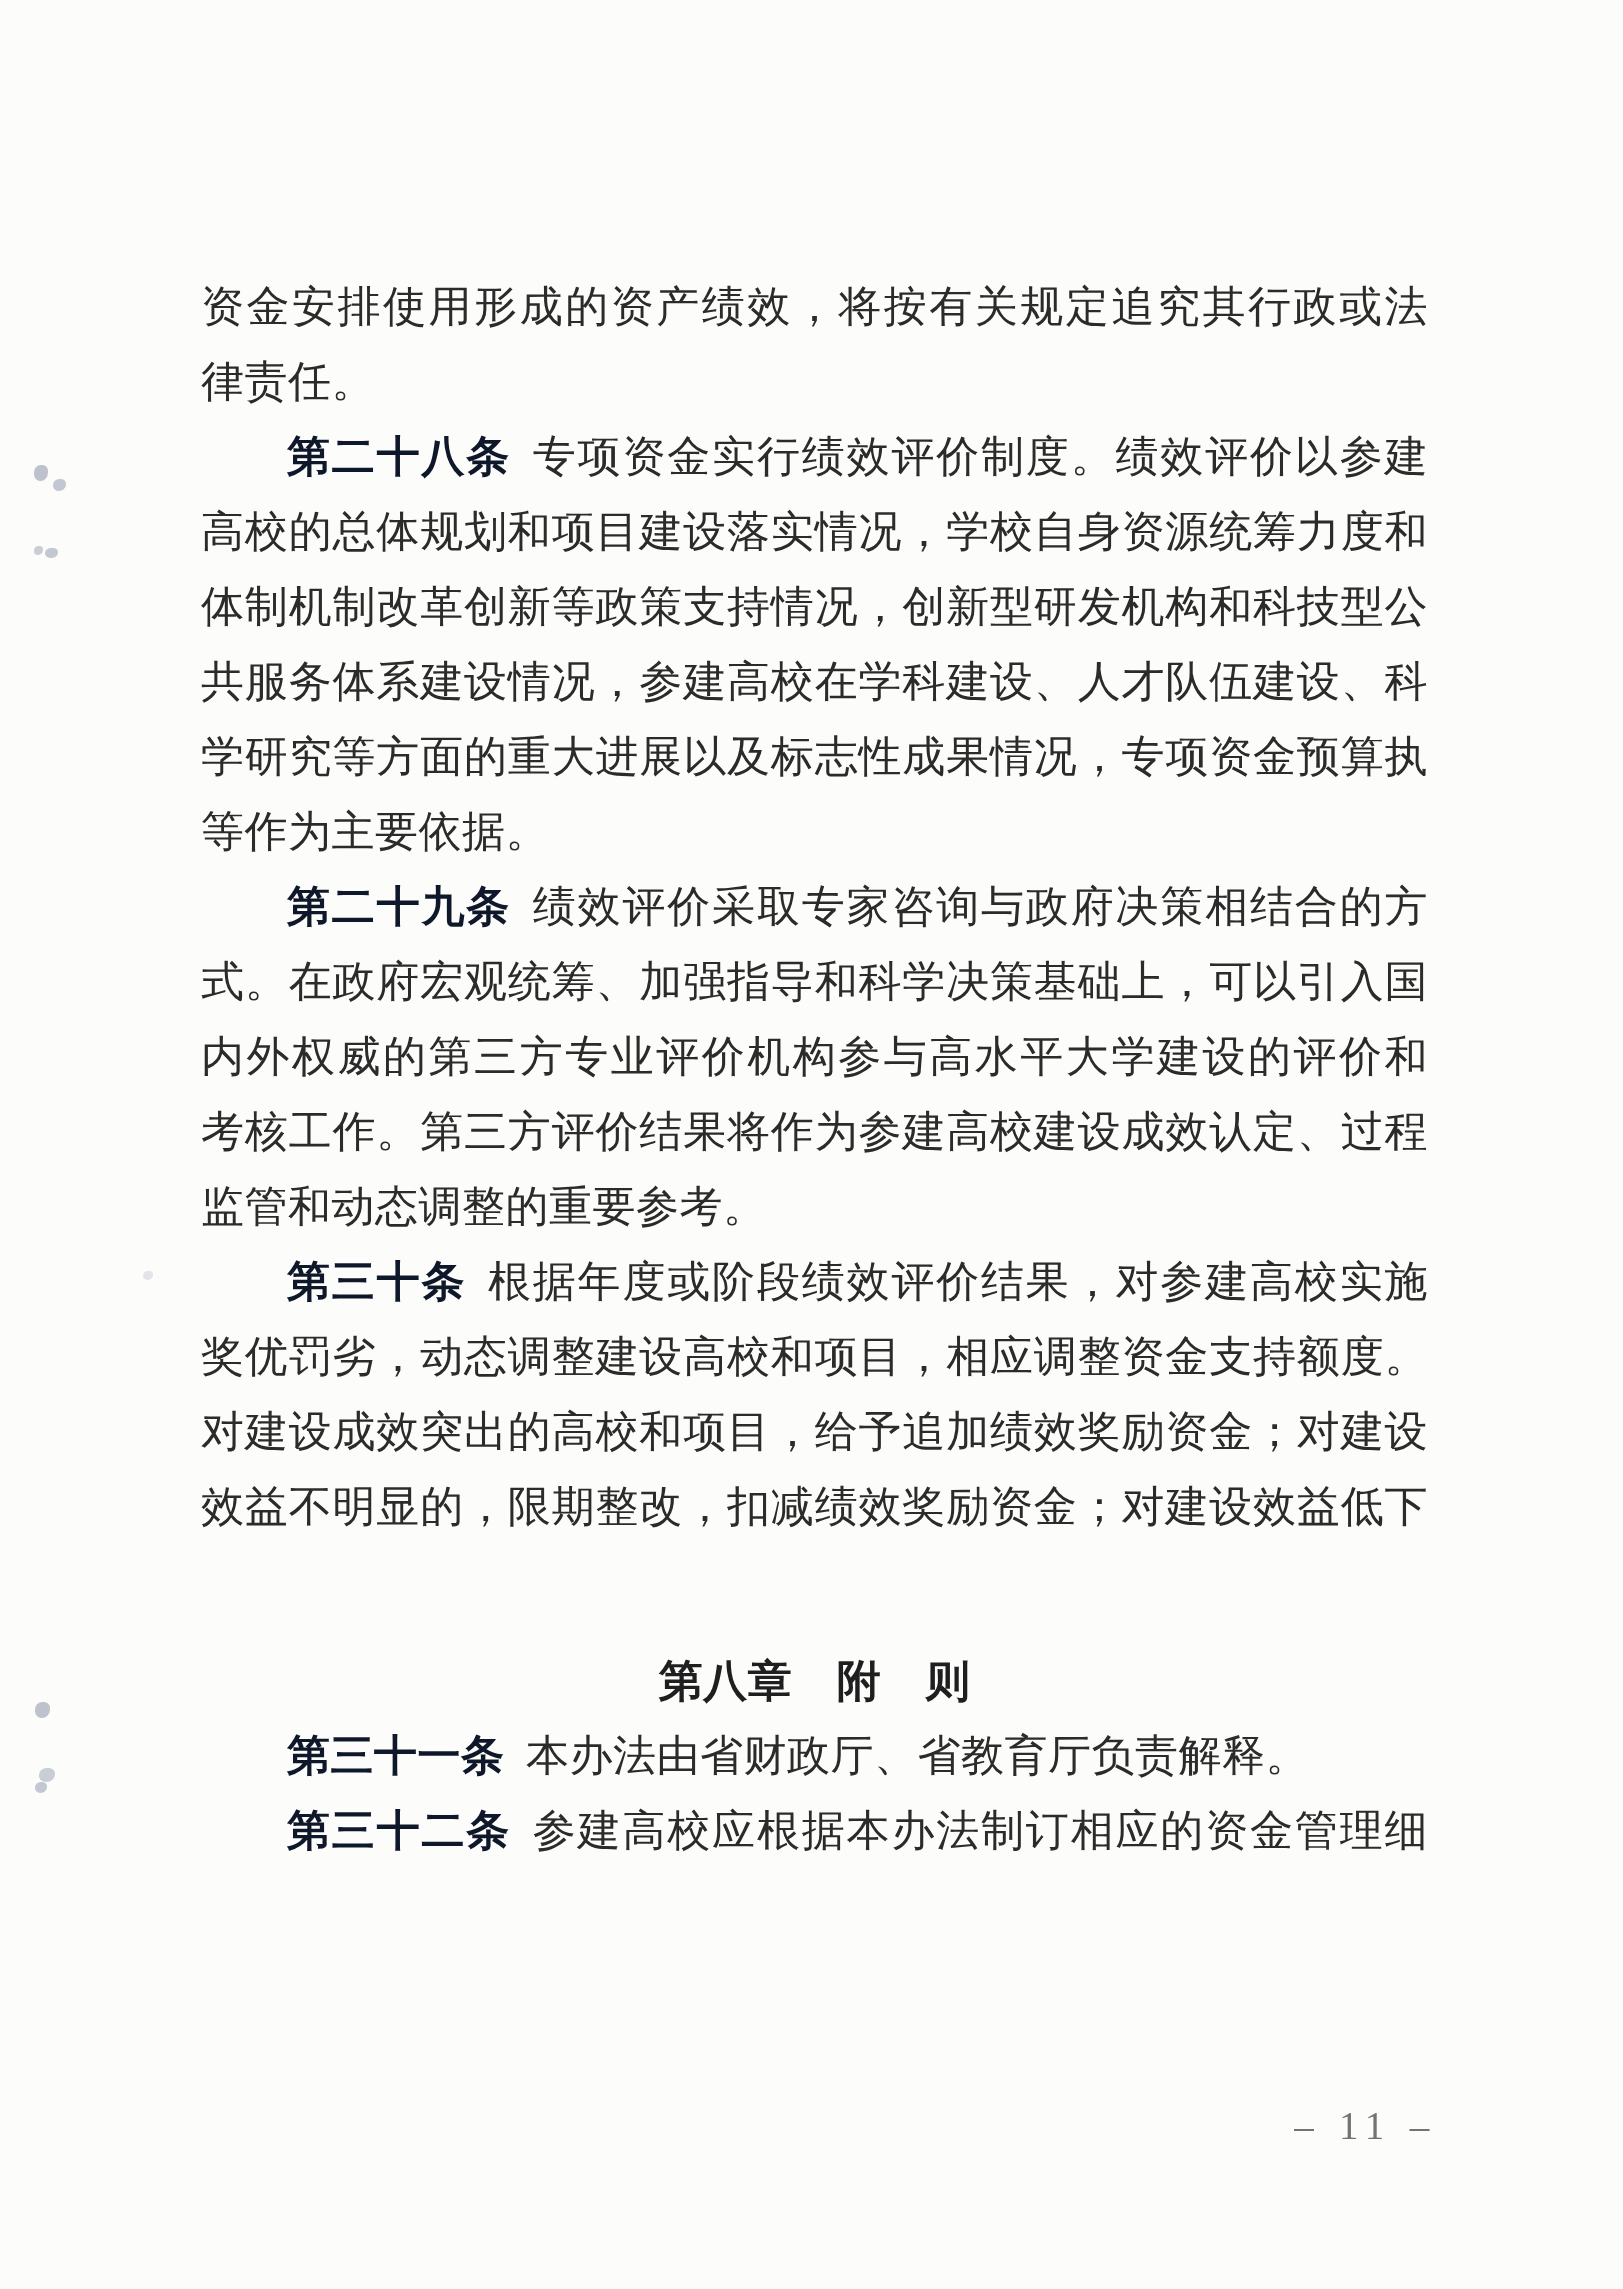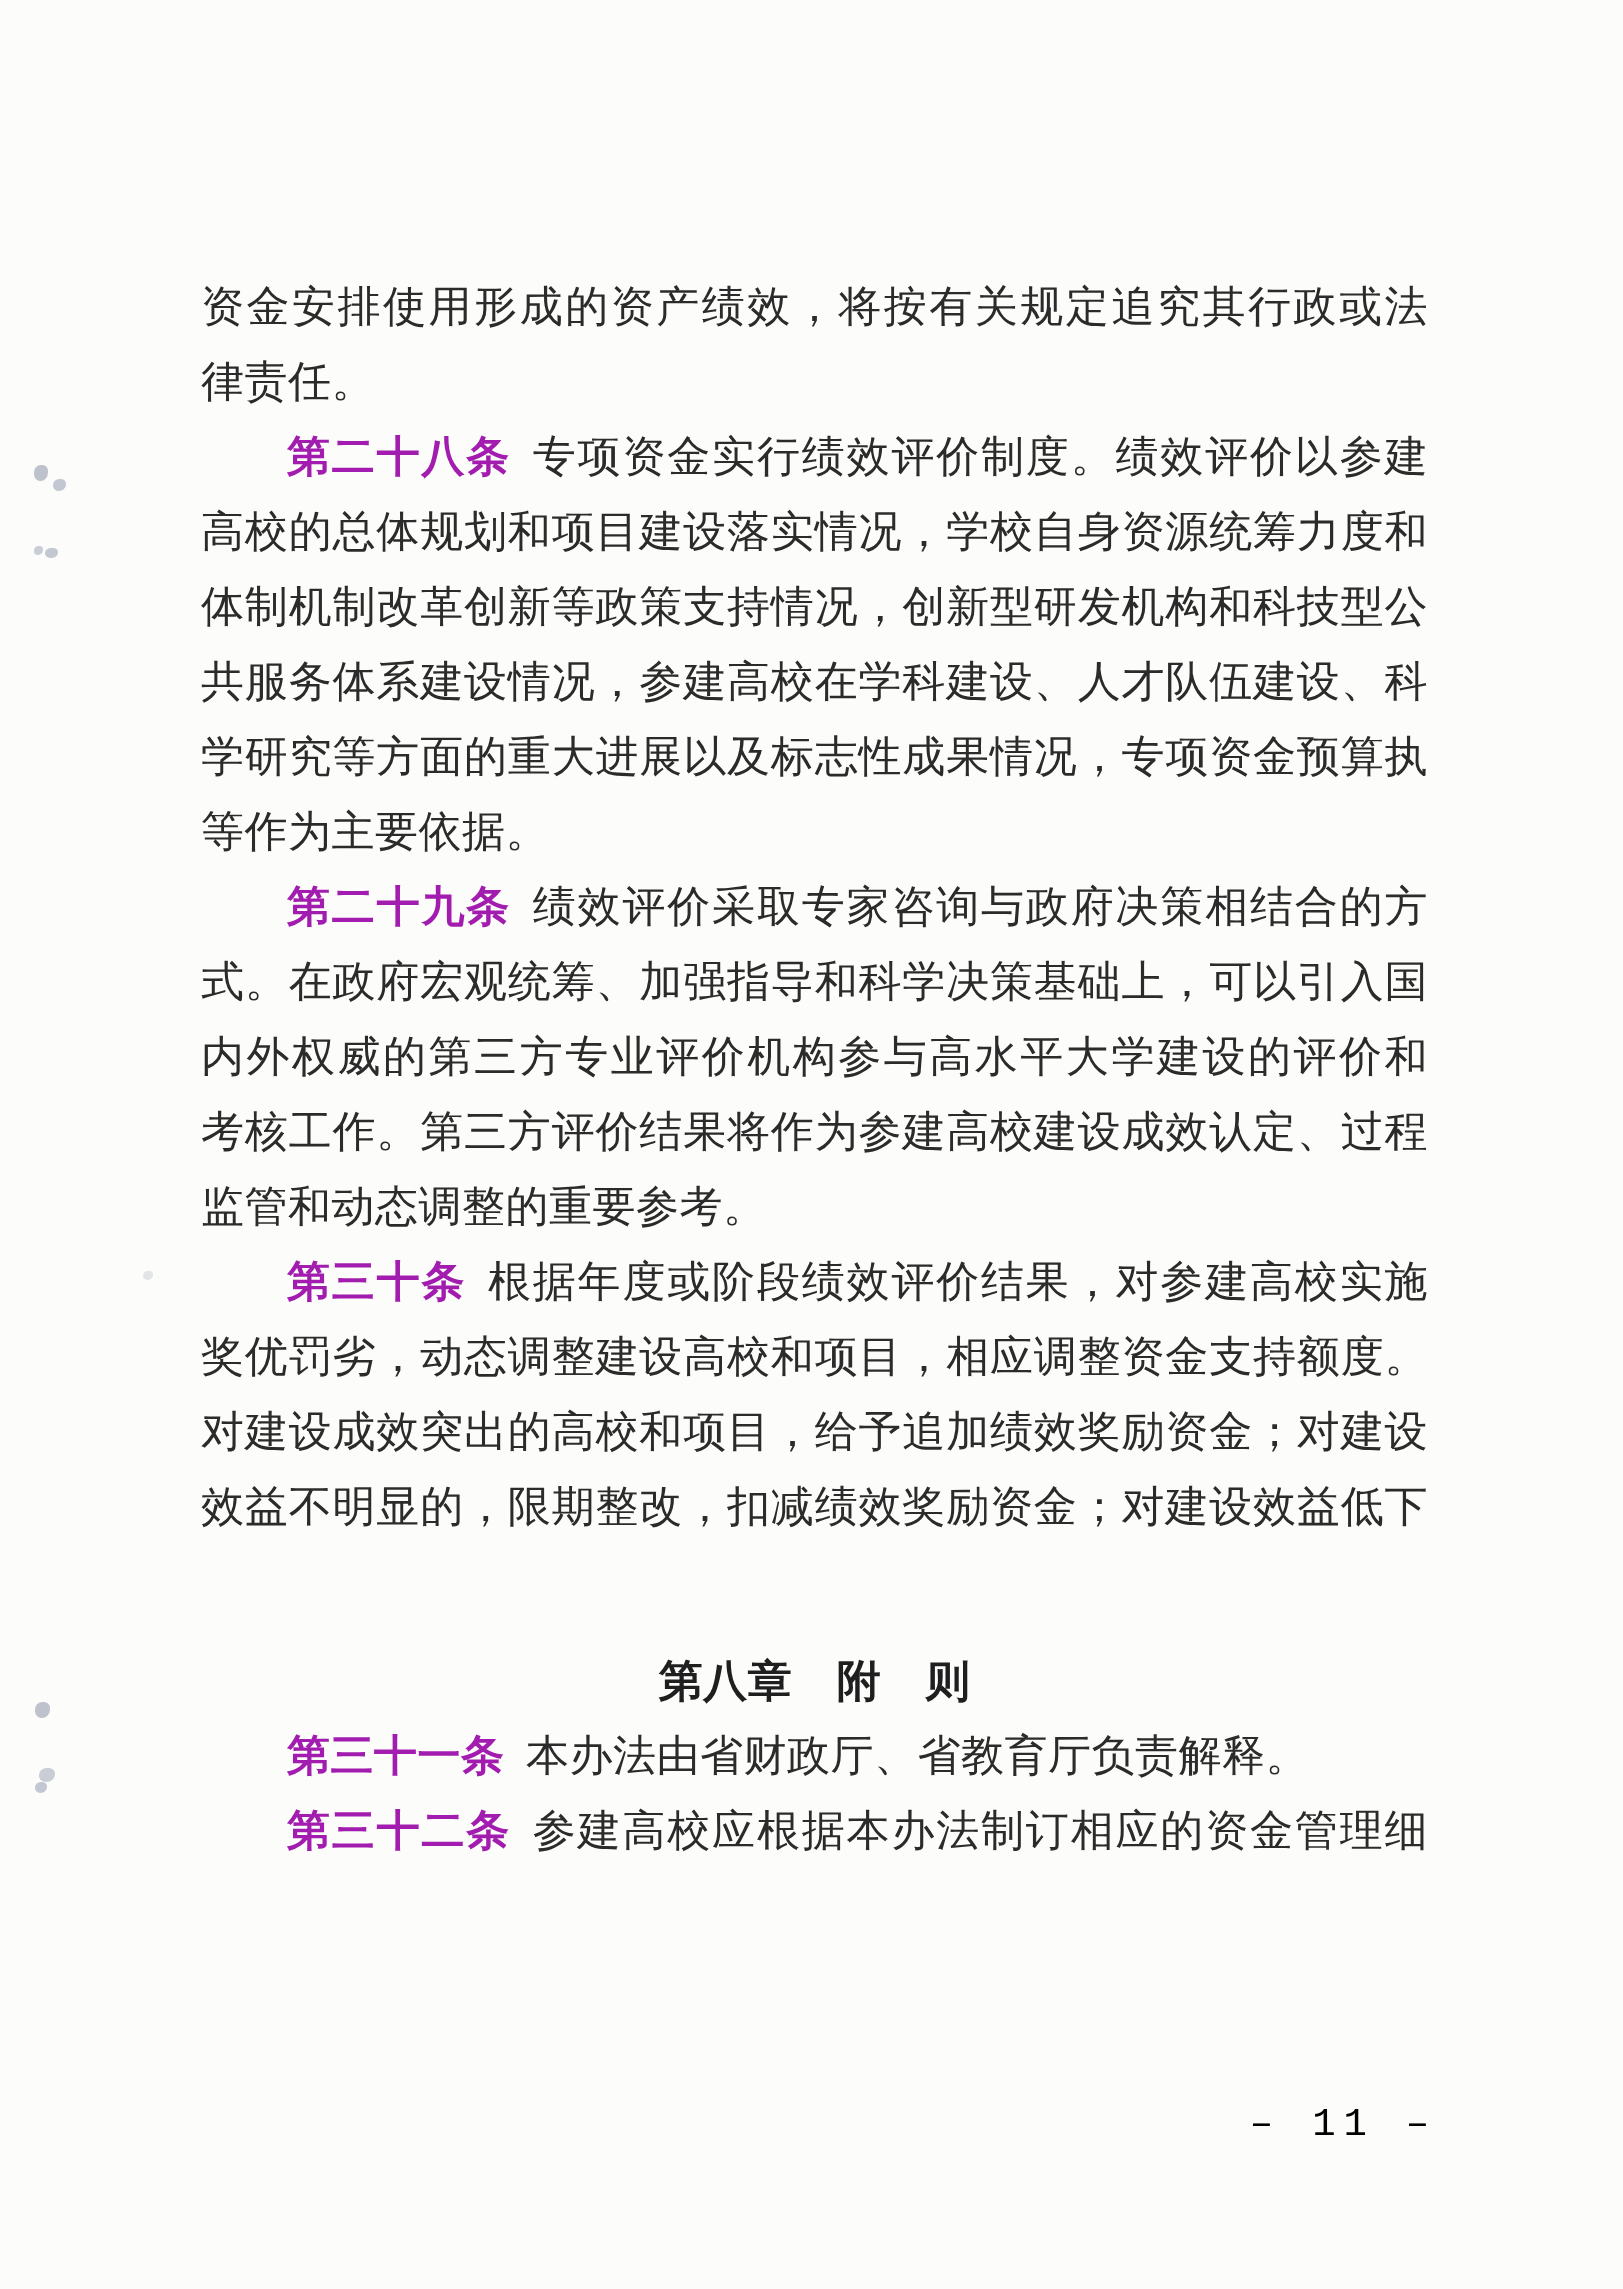--- a/index.html
+++ b/index.html
@@ -29,38 +29,37 @@
   .line.fill {
     white-space: normal;
     text-align: justify;
     text-align-last: justify;
   }
   .line.indent { padding-left: 86px; }
   .term {
     font-weight: bold;
     font-family: Liberation Mono, monospace;
     margin-right: 21.6px;
-    color: #a21caf;
+    color: #0f172a;
   }
   .line.heading {
     text-align: center;
     text-align-last: center;
     font-weight: bold;
     font-family: Liberation Sans, sans-serif;
     font-size: 44px;
     color: #1f1f1f;
   }
   .page-num {
     position: absolute;
     top: 2103px;
     right: 186px;
     font-size: 39px;
     letter-spacing: 7.8px;
-    color: #000000;
-    font-family: Liberation Mono, monospace;
+    color: #737373;
   }
   .speck {
     position: absolute;
     background: #7d87a0;
     border-radius: 50% 40% 55% 45%;
   }
 </style>
 </head>
 <body>
 

